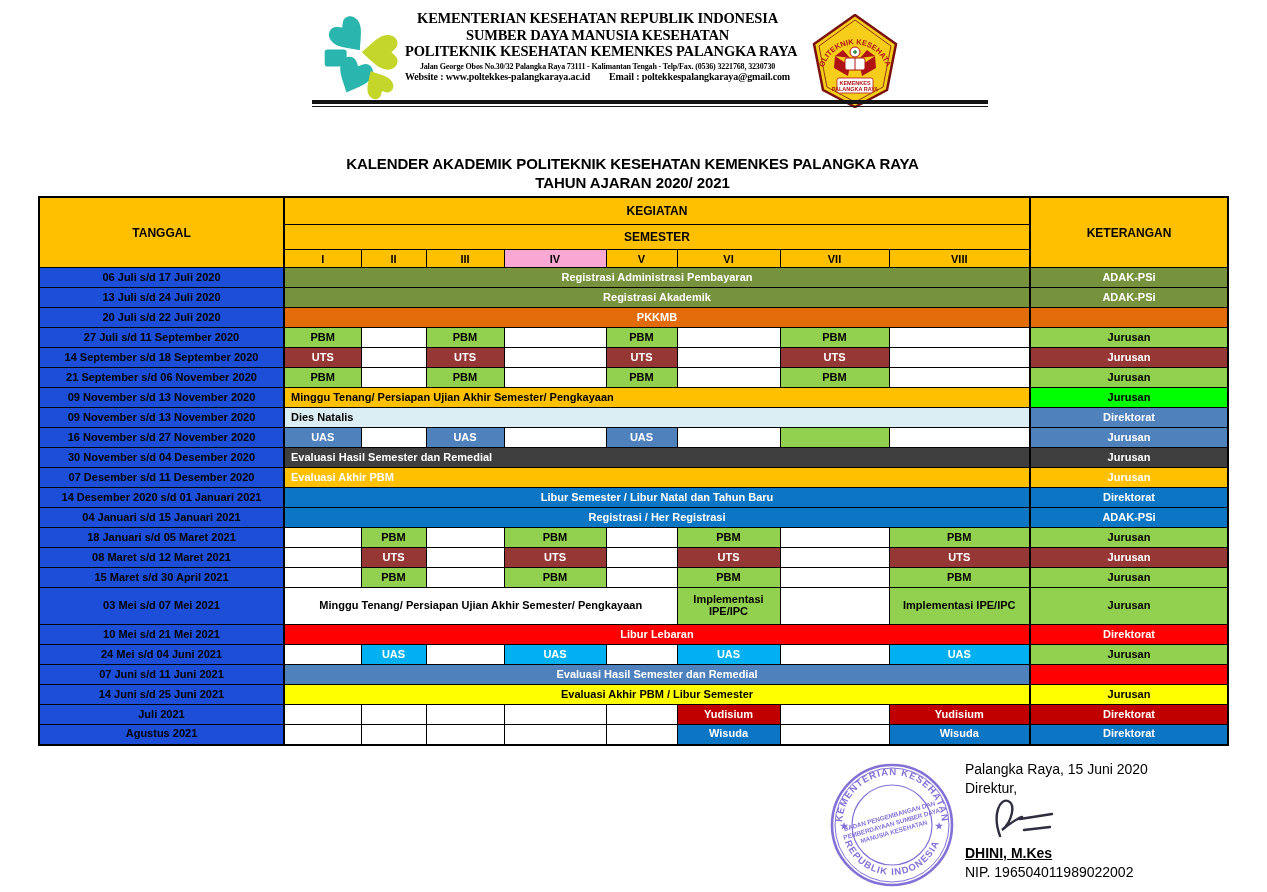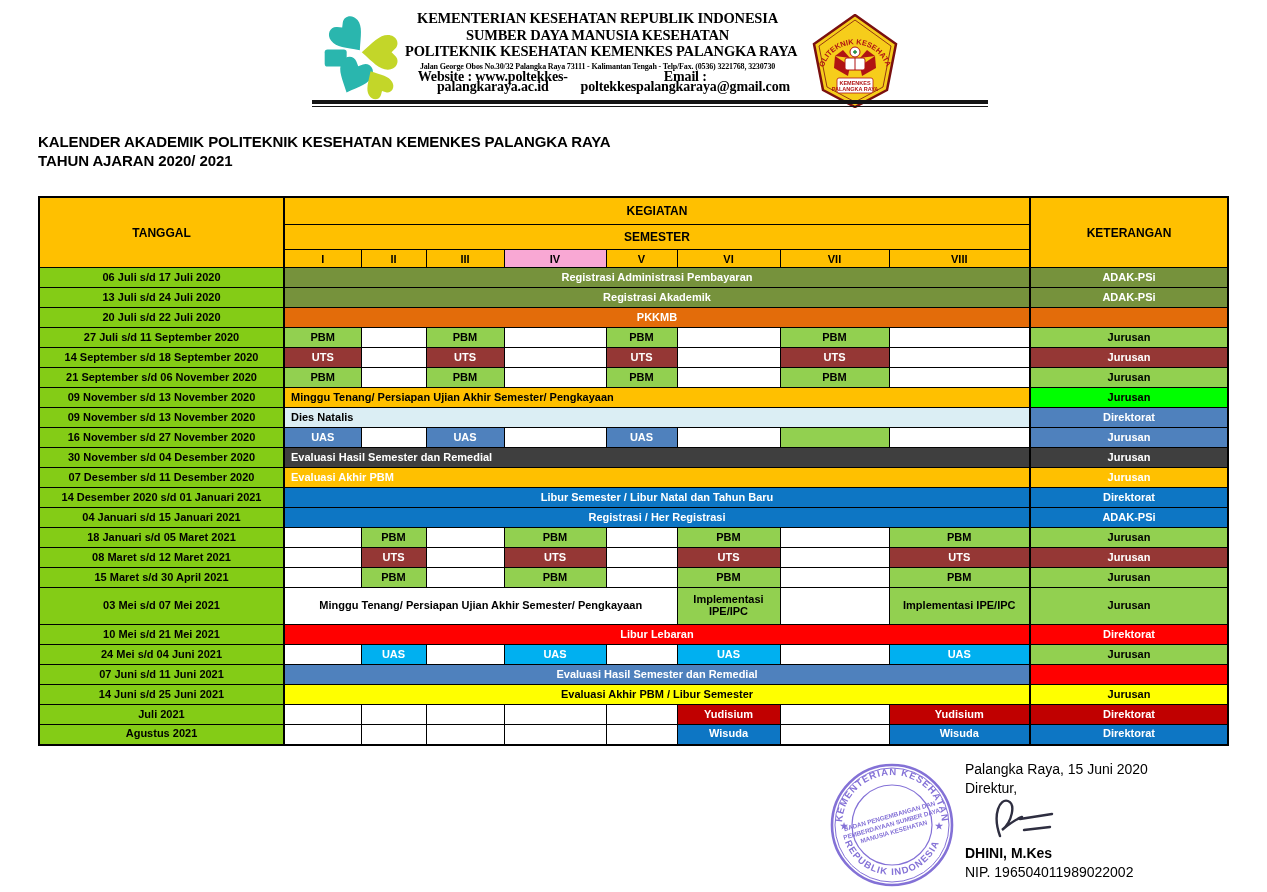--- a/index.html
+++ b/index.html
@@ -5,51 +5,51 @@
   html,body{margin:0;padding:0;}
   #page{position:relative;width:1267px;height:892px;background:#ffffff;overflow:hidden;
         font-family:"Liberation Sans",sans-serif;color:#000;}
 
   
   #letterhead{position:absolute;left:312px;top:8px;width:676px;height:100px;}
   #lh-text{position:absolute;left:93px;top:2px;width:385px;text-align:center;
            font-family:"Liberation Serif",serif;font-weight:bold;}
   .lh-big{font-size:14.5px;line-height:16.5px;letter-spacing:-0.2px;white-space:nowrap;}
   .lh-addr{font-size:8px;line-height:10px;letter-spacing:-0.15px;white-space:nowrap;margin-top:2px;}
-  .lh-webrow{display:flex;justify-content:space-between;font-size:14px;line-height:10px;letter-spacing:-0.15px;}
+  .lh-webrow{display:flex;justify-content:space-between;font-size:10px;line-height:10px;letter-spacing:-0.15px;}
   #lh-rule{position:absolute;left:312px;top:100px;width:676px;}
   #lh-rule .r1{height:4px;background:#141414;}
   #lh-rule .r2{height:1.5px;background:#141414;margin-top:1.5px;}
   #logo-left{position:absolute;left:6px;top:4px;}
   #logo-right{position:absolute;left:498px;top:6px;}
 
   
-  #doc-title{position:absolute;left:38px;top:132px;width:1189px;text-align:left;
+  #doc-title{position:absolute;left:38px;top:154px;width:1189px;text-align:center;
              font-weight:bold;font-size:15px;line-height:19px;letter-spacing:-0.1px;}
 
   
   #cal-wrap{position:absolute;left:38px;top:196px;}
   table{border-collapse:collapse;table-layout:fixed;width:1189px;border:2.5px solid #000;}
   th,td{border:1.6px solid #000;padding:0;overflow:hidden;}
   th{font-weight:bold;font-size:12px;}
   .sem-th{font-size:11px;height:17px;}
   .hrow1 th{height:26px;}
   .hrow2 th{height:24px;}
   td{font-weight:bold;font-size:11px;text-align:center;vertical-align:middle;line-height:1.08;}
   tbody tr{height:20px;}
   tbody tr.tall{height:37px;}
-  .date-cell{background:#84cc16;border-right-width:2.5px;}
+  .date-cell{background:#1d4ed8;border-right-width:2.5px;}
   .ket-cell{border-left-width:2.5px;}
   th.tanggal-h{border-right-width:2.5px;}
   th.ket-h{border-left-width:2.5px;}
   td.left-al{text-align:left;padding-left:6px;}
 
   
   #sign-block{position:absolute;left:965px;top:760px;font-size:14px;line-height:19px;}
-  #sign-name{font-weight:bold;margin-top:46px;}
+  #sign-name{font-weight:bold;text-decoration:underline;margin-top:46px;}
   #stamp{position:absolute;left:824px;top:758px;opacity:0.82;}
   #autograph{position:absolute;left:980px;top:792px;}
 </style>
 </head>
 <body>
 
 <div id="page">
 
   <div id="letterhead">
 

